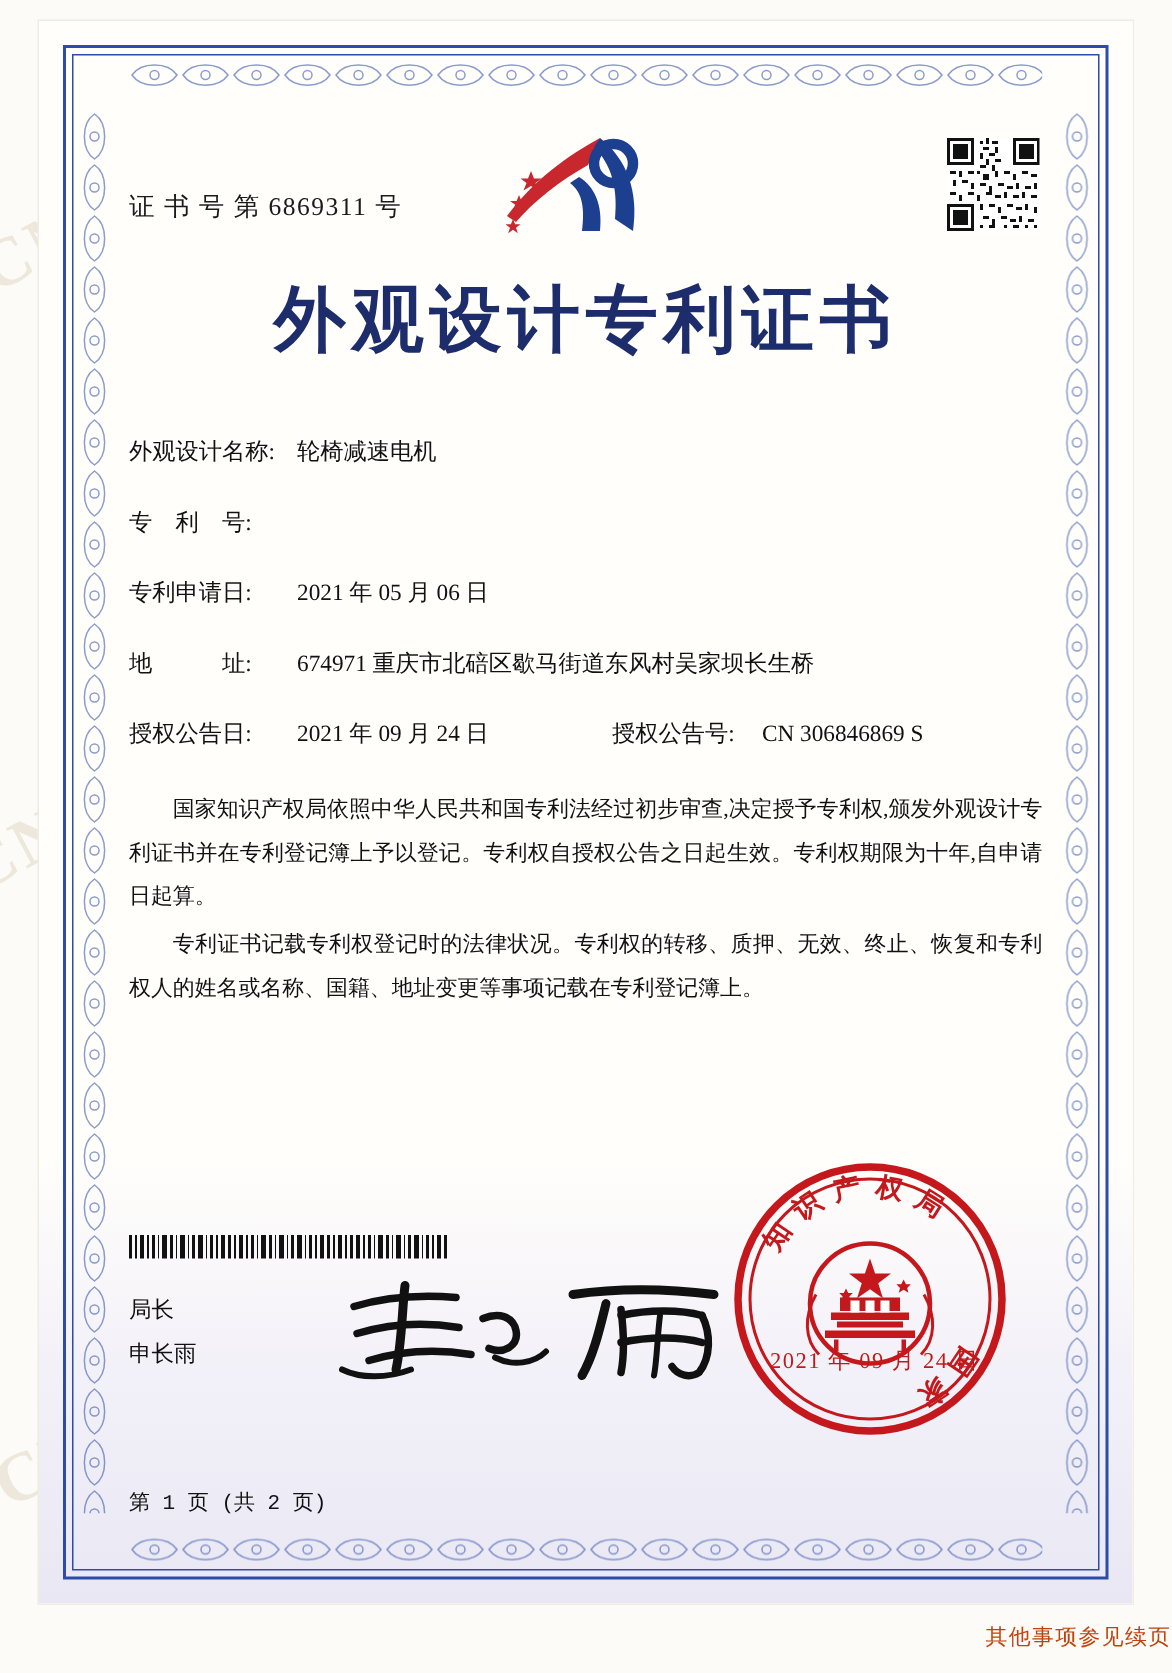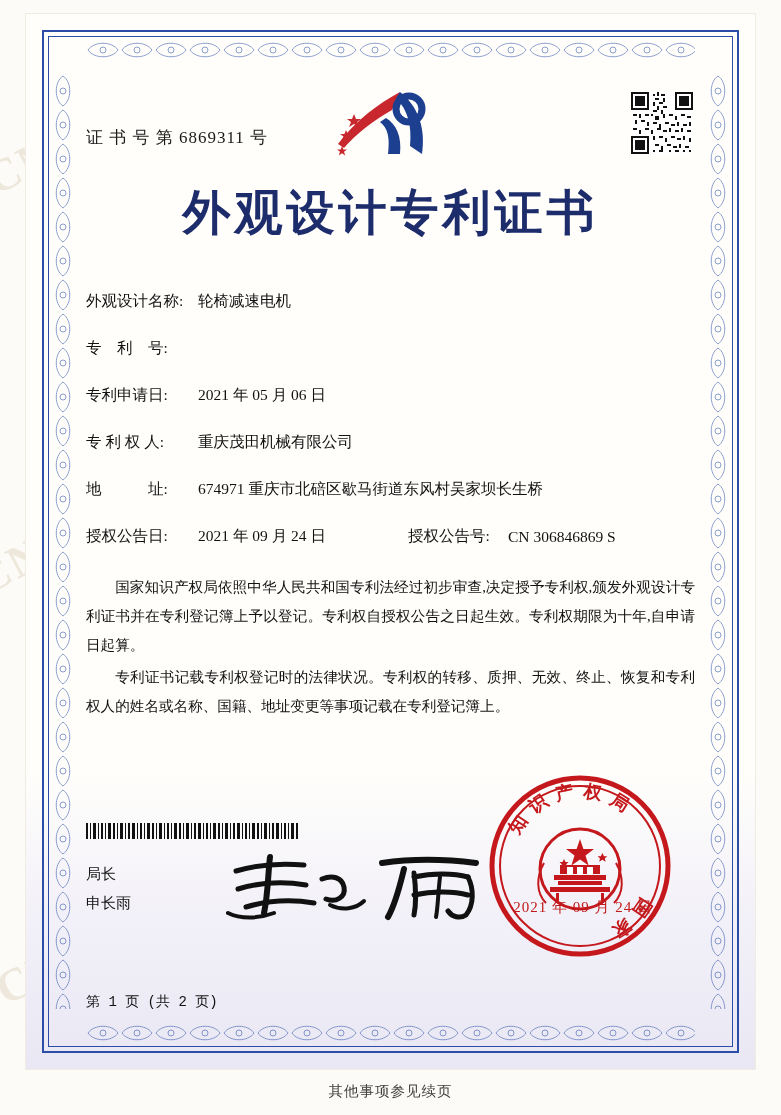--- a/index.html
+++ b/index.html
@@ -162,24 +162,24 @@
     position:absolute;
     left:0;right:0;bottom:18px;
     text-align:left;
     font-family:Liberation Mono, monospace;
     font-size:14px;
     color:#111;
   }
   .footer-note{
     position:absolute;
     left:0;right:0;bottom:14px;
-    text-align:center;
+    text-align:right;
     font-family:"Liberation Serif",serif;
     font-size:14.5px;
-    color:#404040;
+    color:#c2410c;
     letter-spacing:1px;
   }
 </style>
 </head>
 <body>
 
 <div class="wm wm1">CNIPA</div>
 <div class="wm wm2">CNIPA</div>
 <div class="wm wm3">CNIPA</div>
 <div class="wm wm4">CNIPA</div>
@@ -331,24 +331,20 @@
         <div class="fvalue">轮椅减速电机</div>
       </div>
       <div class="frow">
         <div class="flabel">专　利　号:</div>
       </div>
       <div class="frow">
         <div class="flabel">专利申请日:</div>
         <div class="fvalue">2021 年 05 月 06 日</div>
       </div>
       <div class="frow">
-        <div class="flabel">专 利 权 人:</div>
-        <div class="fvalue">重庆茂田机械有限公司</div>
-      </div>
-      <div class="frow">
         <div class="flabel">地　　　址:</div>
         <div class="fvalue">674971 重庆市北碚区歇马街道东风村吴家坝长生桥</div>
       </div>
       <div class="frow dual">
         <div class="flabel">授权公告日:</div>
         <div class="fvalue">2021 年 09 月 24 日</div>
         <div class="flabel2">授权公告号:</div>
         <div class="fvalue">CN 306846869 S</div>
       </div>
     </div>

